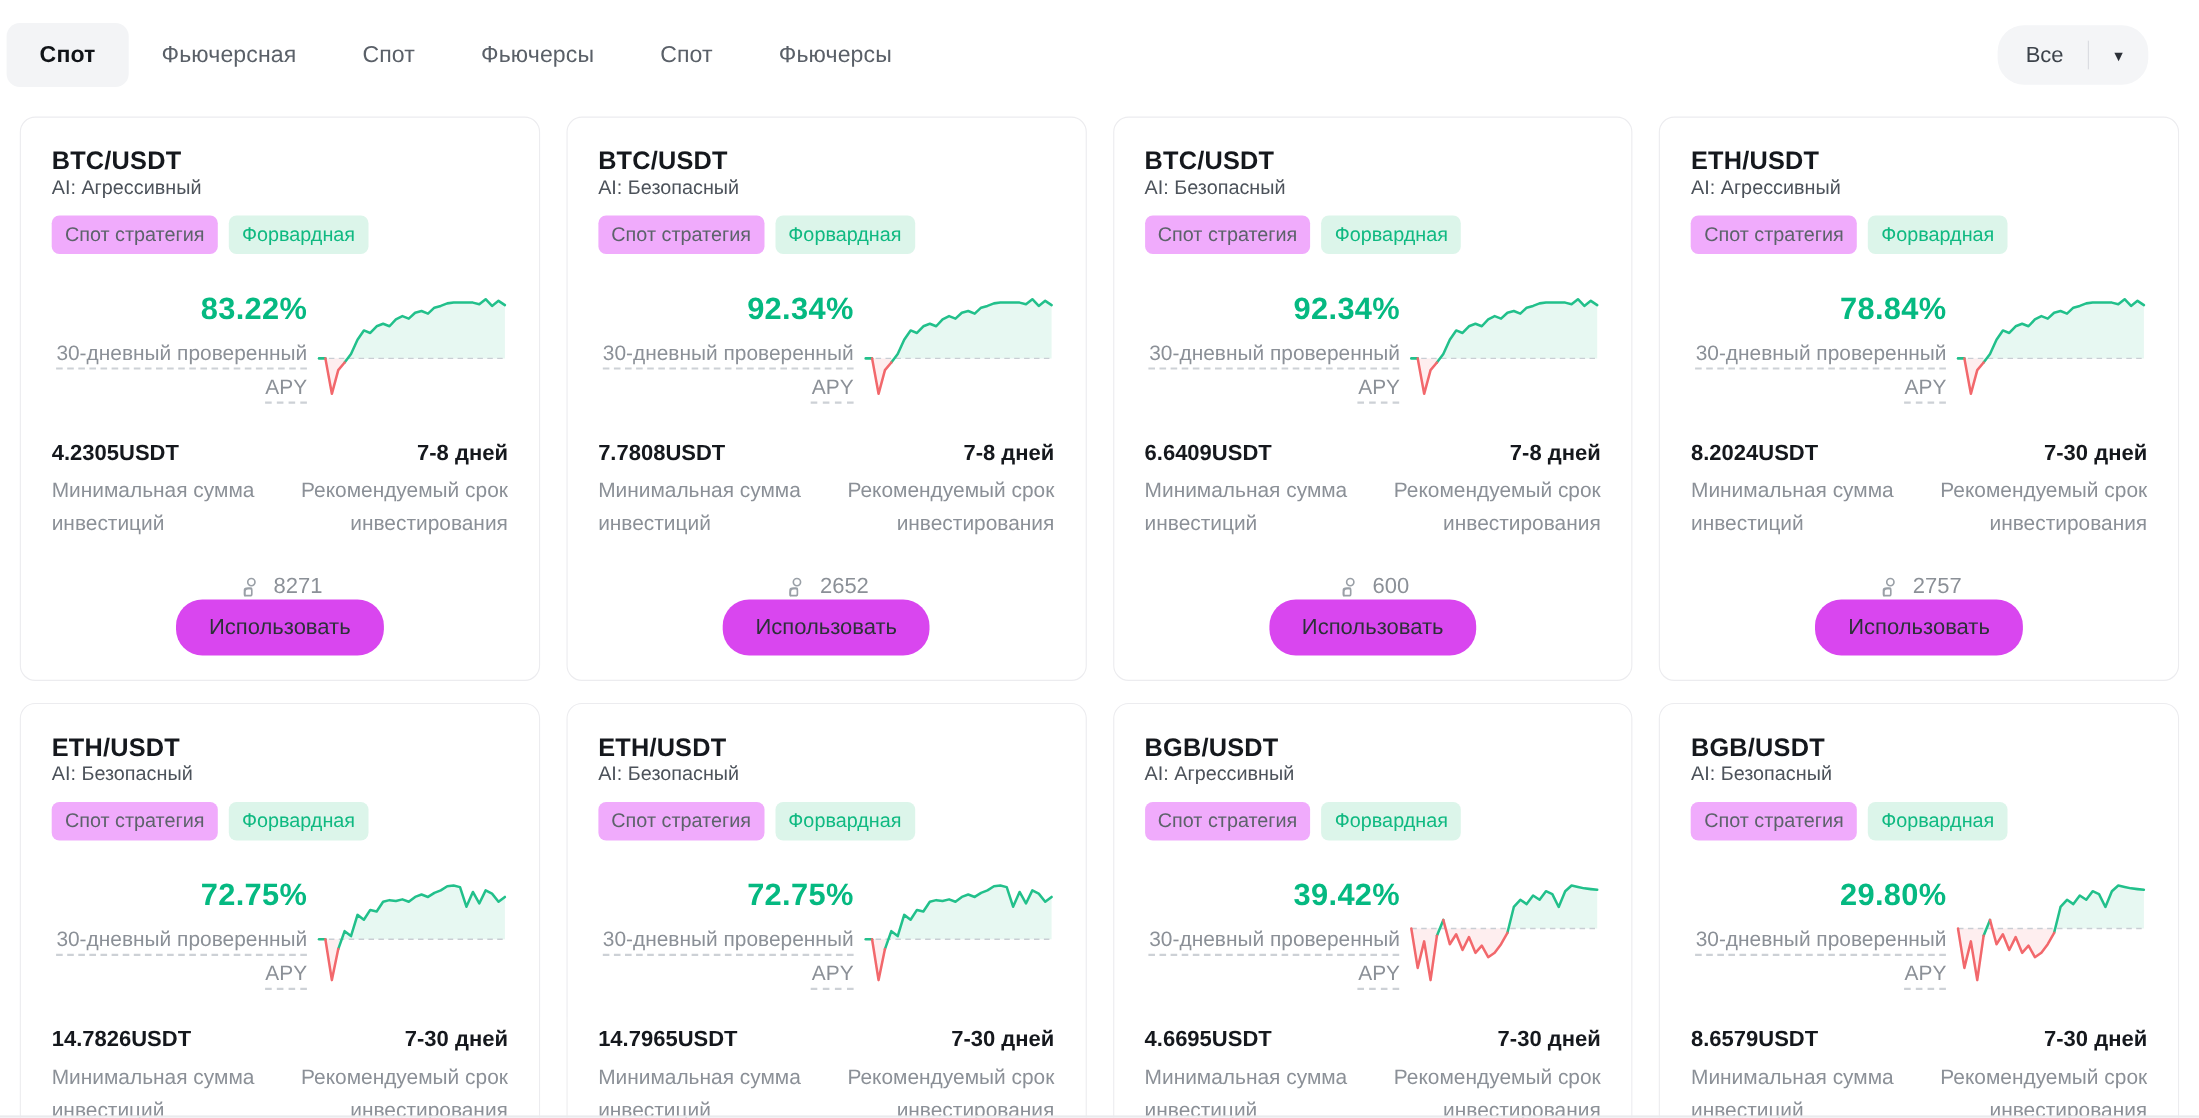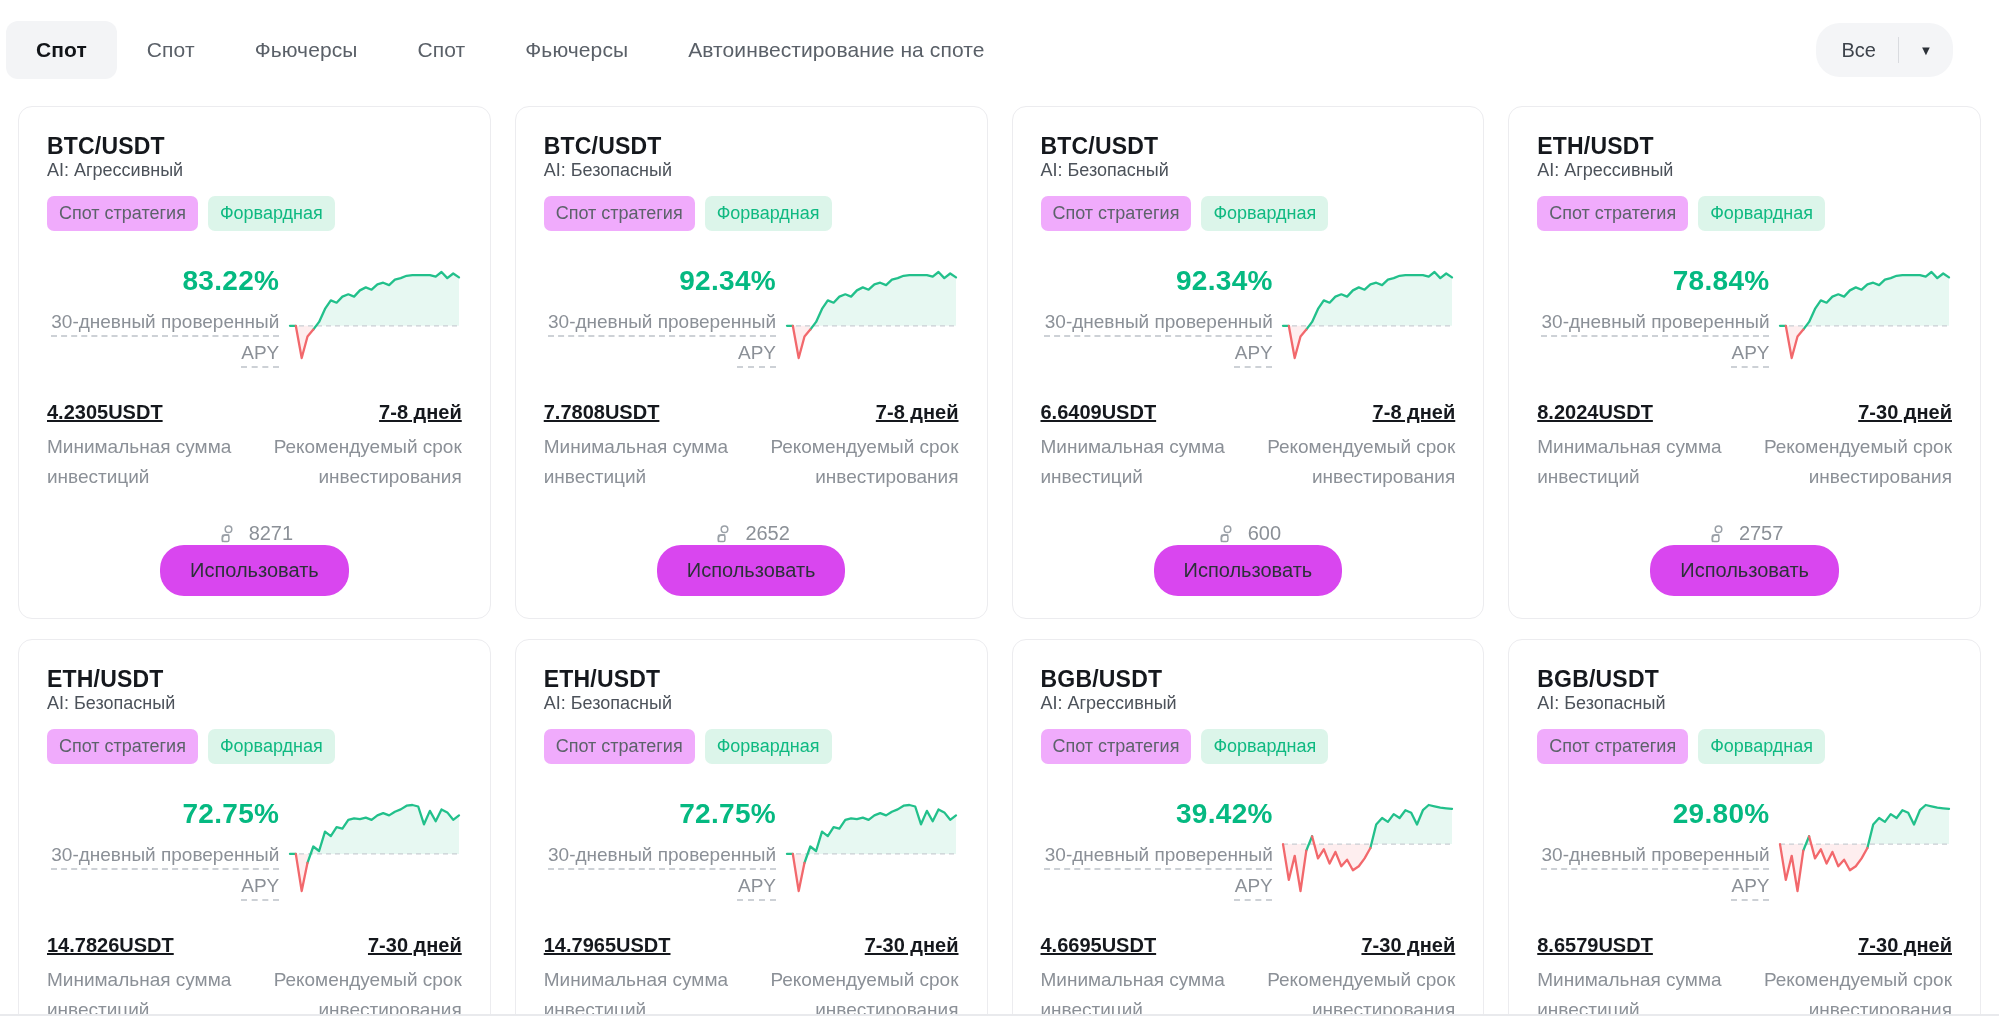--- a/index.html
+++ b/index.html
@@ -134,21 +134,20 @@
     margin-top: 28px;
     gap: 16px;
   }
   .stat { width: 48%; }
   .stat.right { text-align: right; }
   .stat-value {
     font-size: 20px;
     font-weight: 700;
     color: #15181d;
     white-space: nowrap;
-    text-decoration: underline;
   }
   .stat-label {
     margin-top: 8px;
     font-size: 19px;
     line-height: 30px;
     color: #8b9097;
   }
 
   .card-foot {
     display: flex;
@@ -176,25 +175,25 @@
     left: 0; right: 0; bottom: 0;
     height: 2px;
     background: #e9eaed;
   }
 </style>
 </head>
 <body>
 
 <div class="tabbar">
   <div class="tab active">Спот</div>
+  <div class="tab">Фьючерсная</div>
   <div class="tab">Спот</div>
   <div class="tab">Фьючерсы</div>
   <div class="tab">Спот</div>
   <div class="tab">Фьючерсы</div>
-  <div class="tab">Автоинвестирование на споте</div>
   <div class="tab-spacer"></div>
   <div class="filter-pill">
     <span class="filter-label">Все</span>
     <span class="filter-div"></span>
     <span class="filter-caret">▼</span>
   </div>
 </div>
 
 <div class="grid" id="card-grid">
   <div class="card">

